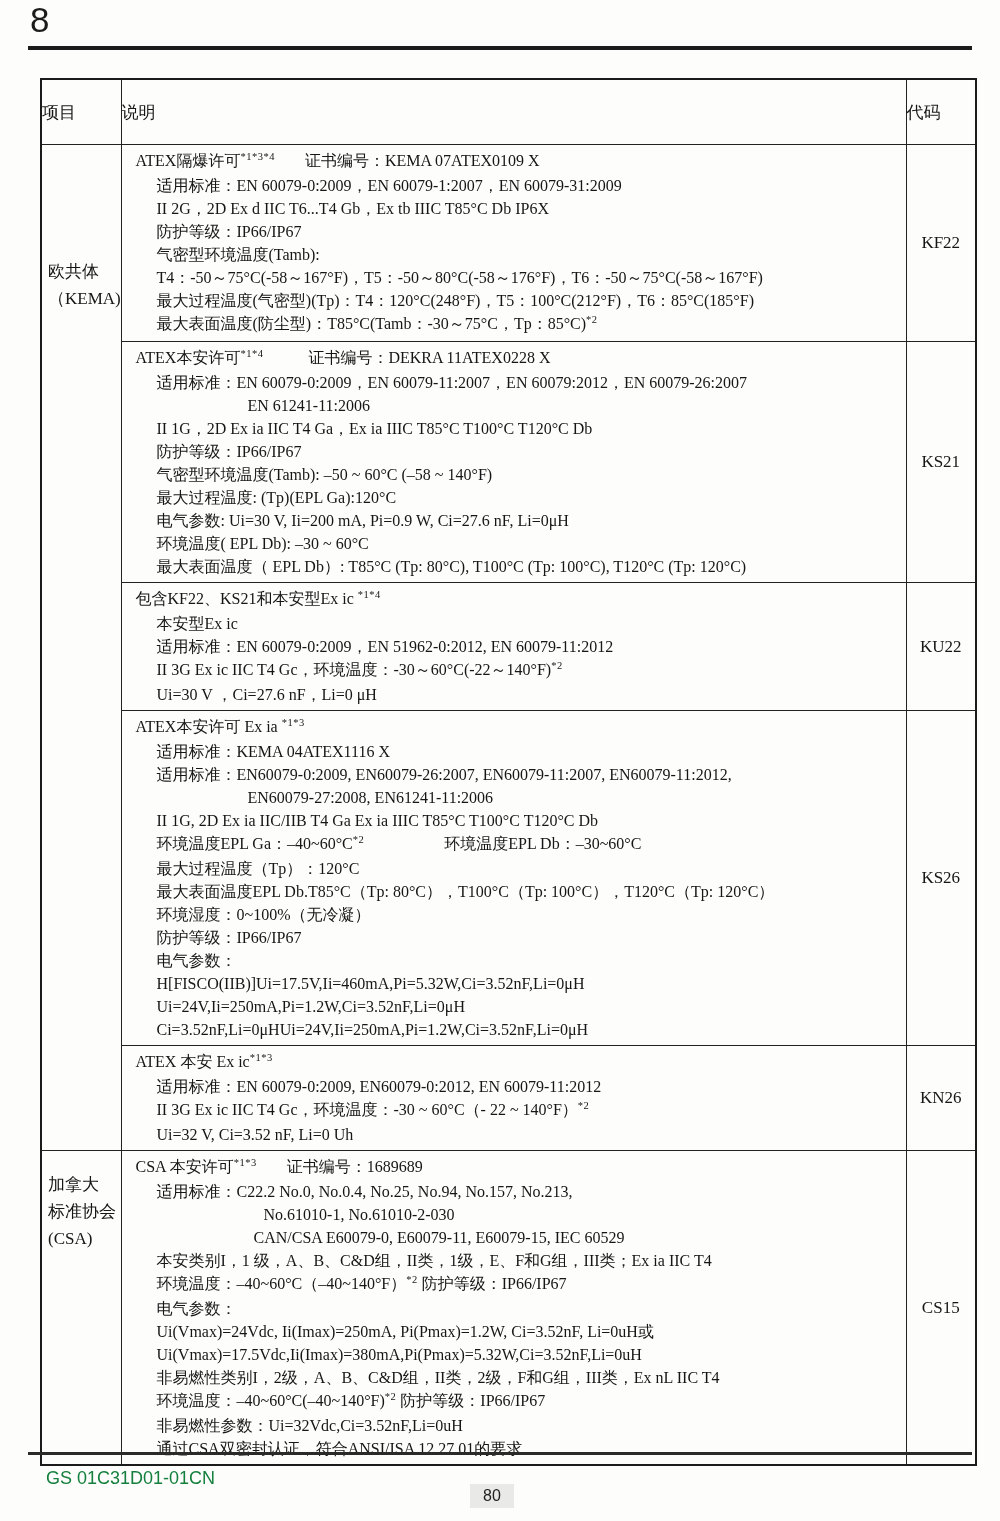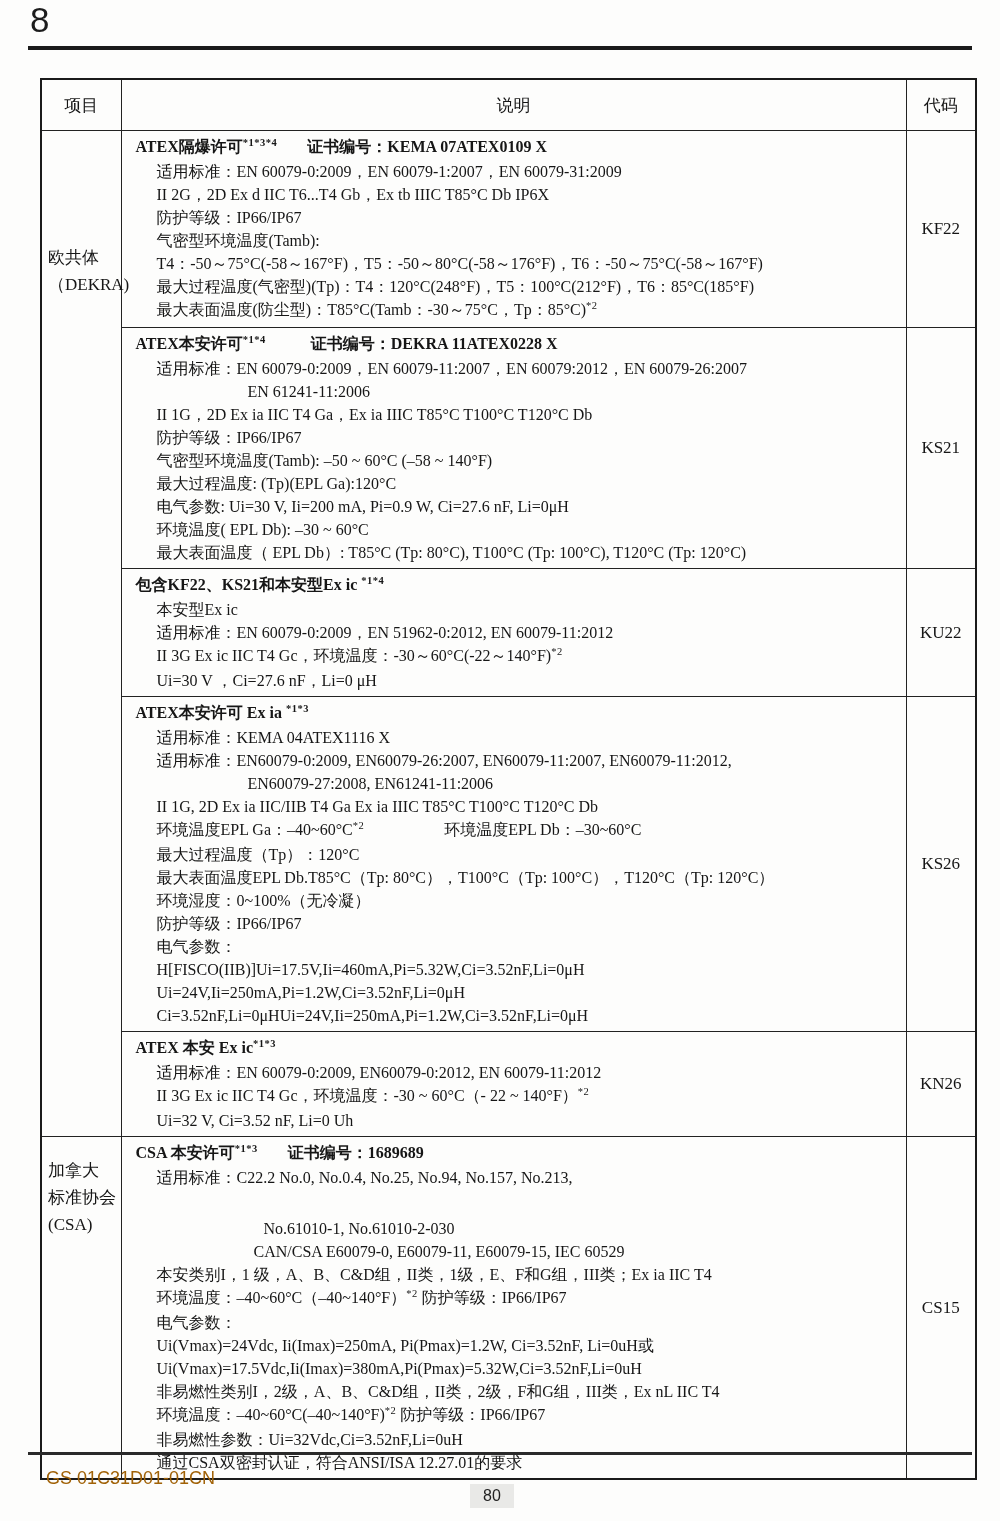--- a/index.html
+++ b/index.html
@@ -15,43 +15,43 @@
   }
   .top-rule{position:absolute;left:28px;top:46px;width:944px;height:4px;background:#1b1b1b;}
   table.spec{
     position:absolute;left:40px;top:78px;width:935px;
     border-collapse:collapse;table-layout:fixed;
     border:2px solid #1b1b1b;
   }
   col.c-item{width:80px;} col.c-desc{width:785px;} col.c-code{width:70px;}
   th{
     border:1.5px solid #222;font-weight:normal;font-size:17px;
-    height:26px;text-align:center;padding:12px 0;
+    height:26px;text-align:left;padding:19px 0;
   }
   td{border:1.5px solid #222;vertical-align:top;}
   .cell-item{
     font-size:17px;line-height:27px;
     padding:113px 2px 4px 6px;text-align:left;margin-top:12px;
   }
   .cell-item.item-csa{padding-top:20px;}
   .cell-desc{padding:4px 2px 4px 0;font-size:16px;}
   .line{line-height:23px;white-space:nowrap;}
-  .ind0{padding-left:14px;font-weight:bold;}
+  .ind0{padding-left:14px;}
   .ind1{padding-left:35px;}
   .ind2{padding-left:126px;}
-  .ind3{padding-left:142px;margin-top:28px;}
+  .ind3{padding-left:142px;}
   .ind4{padding-left:132px;}
   .sup{font-size:10.5px;position:relative;top:-6px;letter-spacing:.5px;}
   .gap{display:inline-block;height:1px;}
   .cell-code{vertical-align:middle;text-align:center;font-size:17px;}
   .footer-rule{position:absolute;left:28px;top:1452px;width:944px;height:3px;background:#2a2a2a;}
   .doc-number{
     position:absolute;left:46px;top:1468px;
     font-family:"Liberation Sans","DejaVu Sans",sans-serif;
-    font-size:18px;color:#a16207;
+    font-size:18px;color:#15803d;
   }
   .pnum-bottom{
     position:absolute;left:470px;top:1484px;
     font-family:"Liberation Sans","DejaVu Sans",sans-serif;
     font-size:16px;color:#222;background:#e9e9e7;
     padding:3px 13px;
     text-align:center;
   }
 </style>
 </head>
@@ -70,21 +70,21 @@
     <tr>
       <th>项目</th>
       <th>说明</th>
       <th>代码</th>
     </tr>
   </thead>
   <tbody id="spec-body">
       <tr>
         <td class="cell-item" rowspan="5">
           <div>欧共体</div>
-          <div>（DEKRA)</div>
+          <div>（KEMA)</div>
         </td>
         <td class="cell-desc">
           <div class="line ind0"><span>ATEX隔爆许可</span><span class="sup">*1*3*4</span><span class="gap" style="width: 30px;"></span><span>证书编号：KEMA 07ATEX0109 X</span></div>
           <div class="line ind1"><span>适用标准：EN 60079-0:2009，EN 60079-1:2007，EN 60079-31:2009</span></div>
           <div class="line ind1"><span>II 2G，2D Ex d IIC T6...T4 Gb，Ex tb IIIC T85°C Db IP6X</span></div>
           <div class="line ind1"><span>防护等级：IP66/IP67</span></div>
           <div class="line ind1"><span>气密型环境温度(Tamb):</span></div>
           <div class="line ind1"><span>T4：-50～75°C(-58～167°F)，T5：-50～80°C(-58～176°F)，T6：-50～75°C(-58～167°F)</span></div>
           <div class="line ind1"><span>最大过程温度(气密型)(Tp)：T4：120°C(248°F)，T5：100°C(212°F)，T6：85°C(185°F)</span></div>
           <div class="line ind1"><span>最大表面温度(防尘型)：T85°C(Tamb：-30～75°C，Tp：85°C)</span><span class="sup">*2</span></div>

